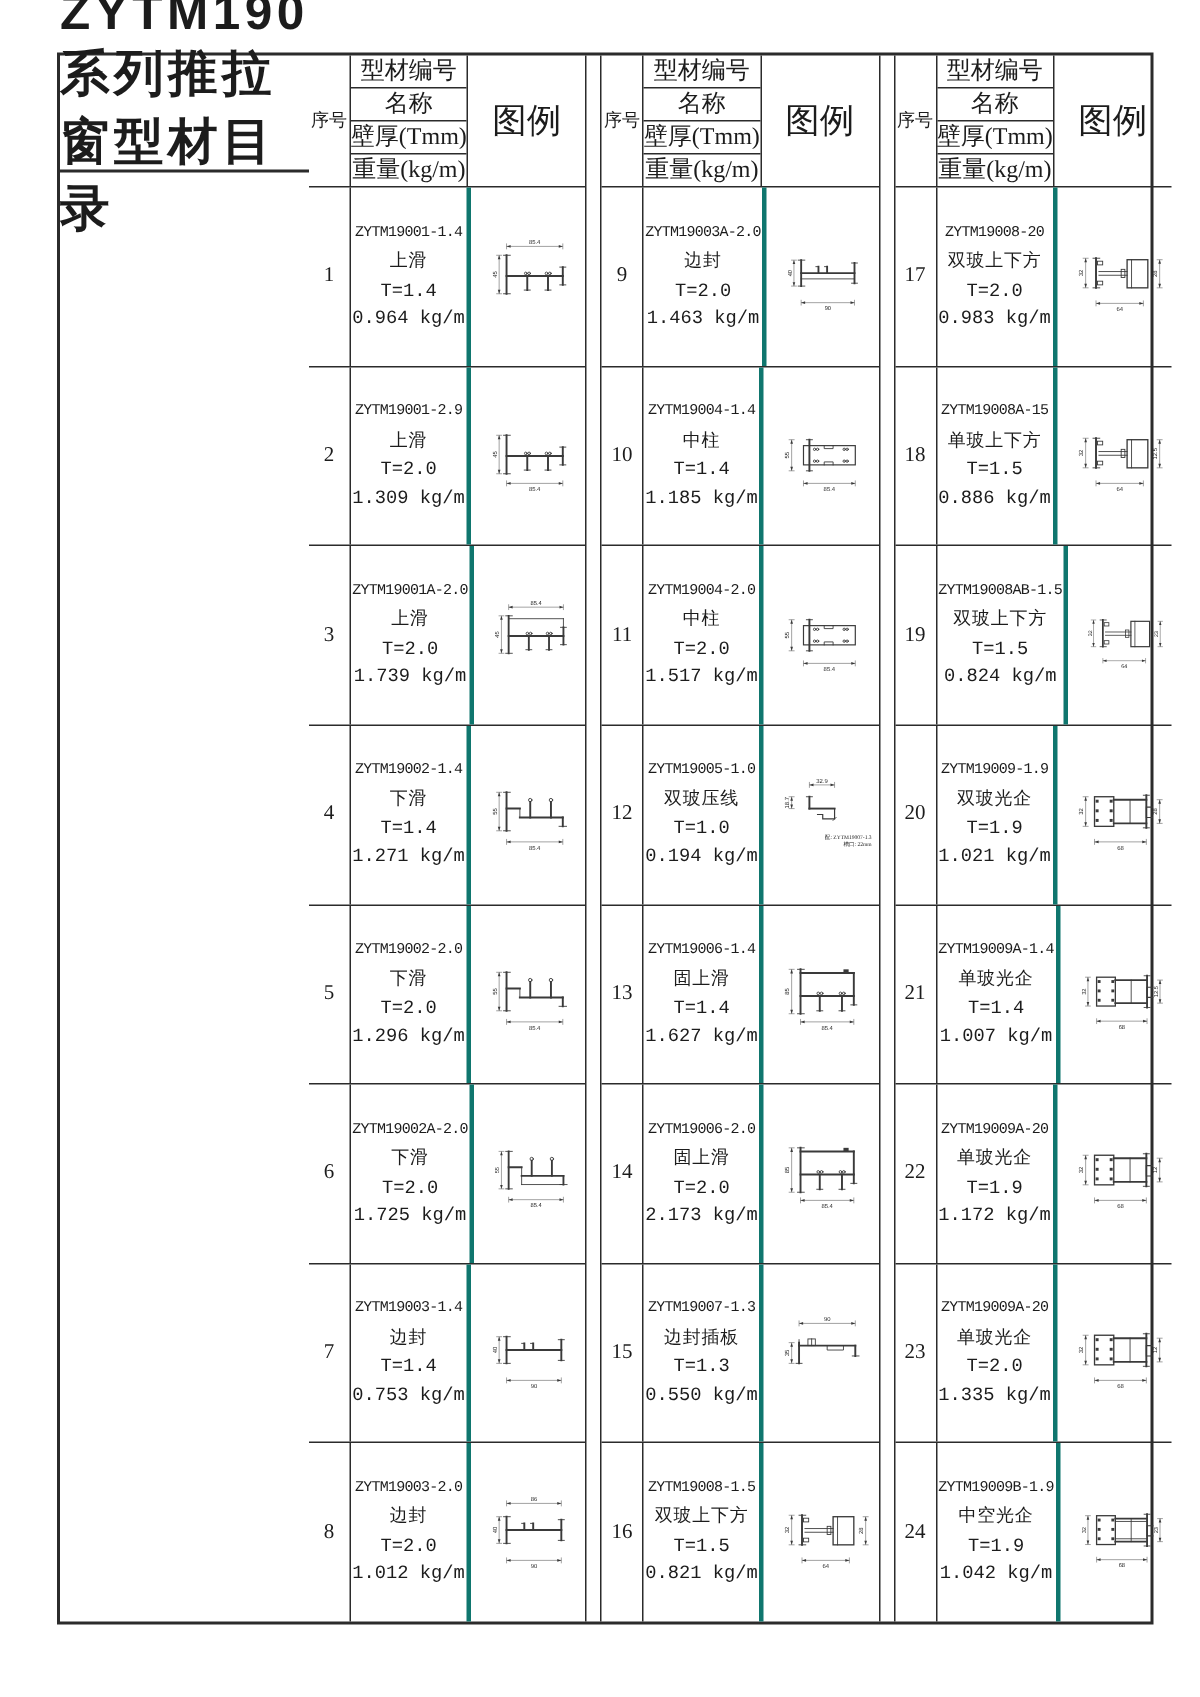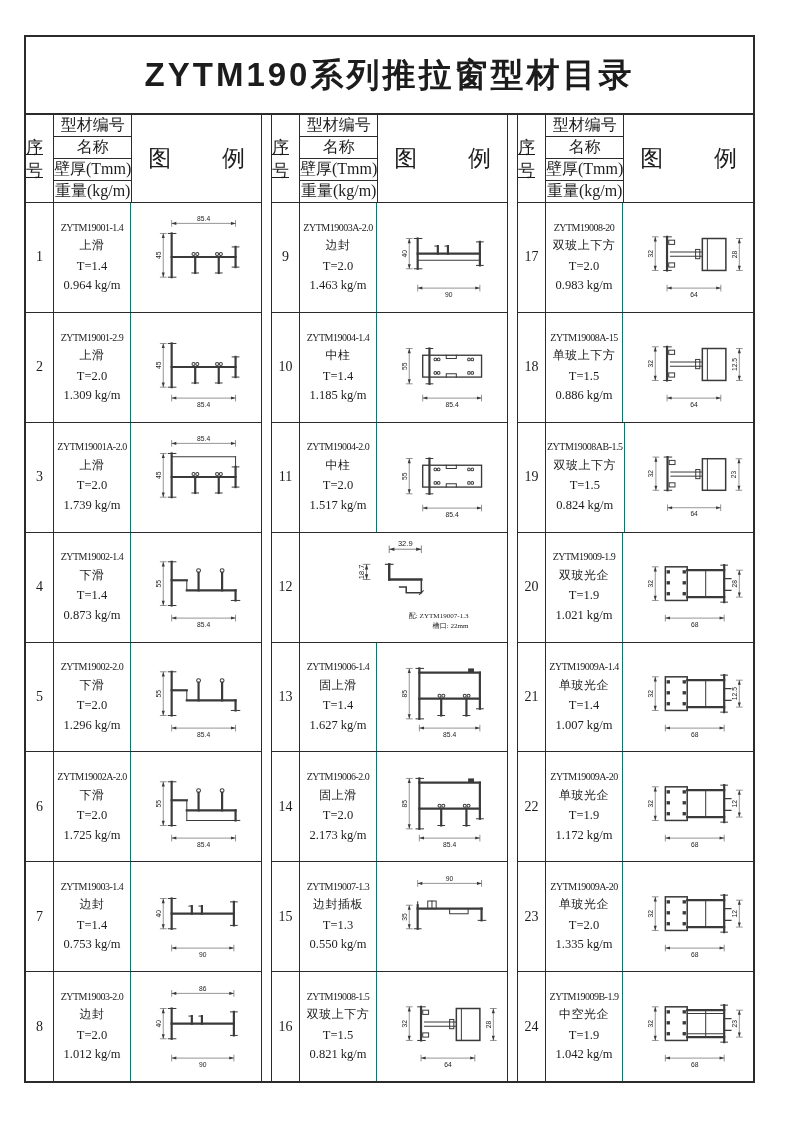--- a/index.html
+++ b/index.html
@@ -1,51 +1,51 @@
 <!DOCTYPE html>
 <html><head>
 <meta charset="utf-8">
 <style>
   html,body{margin:0;padding:0;}
   body{
     width:800px;height:1131px;position:relative;background:#ffffff;
     font-family:"Liberation Sans",sans-serif;color:#1c1c1c;overflow:hidden;
   }
   .frame{
-    position:absolute;left:24px;top:35px;width:731px;height:1048px;
-    border:2px solid #2b2b2b;box-sizing:border-box;display:flex;flex-direction:column;background:#fff;
+    position:absolute;left:38px;top:35px;width:731px;height:1048px;
+    border:2px solid #2b2b2b;box-sizing:border-box;display:flex;flex-direction:row;background:#fff;
   }
   .title-row{
     height:76px;flex:0 0 76px;border-bottom:2px solid #2b2b2b;
     display:flex;align-items:center;justify-content:center;
     font-size:33px;font-weight:bold;letter-spacing:3px;
     font-family:"Liberation Sans",sans-serif;
   }
   .tbody{flex:1;display:flex;min-height:0;}
   .group{flex:1;display:flex;flex-direction:column;border-left:1.5px solid #2b2b2b;border-right:1.5px solid #2b2b2b;min-width:0;}
   .group.first{border-left:none;}
   .group.last{border-right:none;}
   .gap{flex:0 0 9px;}
   .ghead{flex:0 0 78px;display:flex;border-bottom:1px solid #2b2b2b;}
   .seqw{flex:0 0 27px;border-right:1px solid #2b2b2b;display:flex;align-items:center;justify-content:center;}
   .infow{flex:0 0 77px;border-right:1px solid #2b2b2b;display:flex;flex-direction:column;}
   .legw{flex:1;display:flex;align-items:center;justify-content:space-between;padding:0 16px;min-width:0;}
-  .hseq{font-size:17px;font-family:"Liberation Serif",serif;text-decoration:underline;}
+  .hseq{font-size:12px;font-family:"Liberation Serif",serif;}
   .hcell{flex:1;display:flex;align-items:center;justify-content:center;border-bottom:1px solid #2b2b2b;
          font-size:16px;font-family:"Liberation Serif",serif;white-space:nowrap;}
   .hcell:last-child{border-bottom:none;}
   .legch{font-size:23px;font-family:"Liberation Serif",serif;}
   .rows{flex:1;display:flex;flex-direction:column;min-height:0;}
   .row{flex:1;display:flex;border-bottom:1px solid #2b2b2b;min-height:0;}
   .row:last-child{border-bottom:none;}
   .seqc{flex:0 0 27px;border-right:1px solid #2b2b2b;display:flex;align-items:center;justify-content:center;
         font-size:14px;font-family:"Liberation Serif",serif;}
-  .infoc{flex:0 0 77px;border-right:1px solid #0f766e;display:flex;flex-direction:column;
+  .infoc{flex:0 0 77px;border-right:3px solid #0f766e;display:flex;flex-direction:column;
          align-items:center;justify-content:center;gap:4.5px;text-align:center;
-         font-family:Liberation Serif, serif;padding:2px 1px;box-sizing:border-box;}
+         font-family:Liberation Mono, monospace;padding:2px 1px;box-sizing:border-box;}
   .f-id{font-size:10px;letter-spacing:-0.5px;white-space:nowrap;}
   .f-nm{font-size:12px;letter-spacing:0.5px;}
   .f-tk{font-size:12.5px;}
   .f-wt{font-size:12.5px;white-space:nowrap;}
   .diagc{flex:1;display:flex;align-items:center;justify-content:center;min-width:0;overflow:hidden;}
   .diagc svg{width:97%;height:102px;display:block;}
   
   .p1{stroke:#3a3a3a;stroke-width:1.2;fill:none;stroke-linecap:square;}
   .p2{stroke:#3a3a3a;stroke-width:2.6;fill:none;stroke-linecap:square;}
   .pf{fill:#3a3a3a;stroke:none;}
@@ -197,21 +197,21 @@
                 <text class="dtx" x="33" y="52" text-anchor="middle" transform="rotate(-90 33 52)">45</text>
               </svg>
             </div>
   </div>
           <div class="row">
     <div class="seqc">4</div>
     <div class="infoc">
       <div class="f-id">ZYTM19002-1.4</div>
       <div class="f-nm">下滑</div>
       <div class="f-tk">T=1.4</div>
-      <div class="f-wt">0.873 kg/m</div>
+      <div class="f-wt">1.271 kg/m</div>
     </div>
     <div class="diagc">
               <svg viewBox="0 0 150 108" xmlns="http://www.w3.org/2000/svg">
                 <line class="p2" x1="46" y1="24" x2="46" y2="76"></line>
                 <line class="p1" x1="42" y1="24" x2="51" y2="24"></line>
                 <line class="p1" x1="42" y1="76" x2="51" y2="76"></line>
                 <line class="p2" x1="46" y1="46" x2="64" y2="46"></line>
                 <line class="p1" x1="64" y1="46" x2="64" y2="58"></line>
                 <line class="p2" x1="64" y1="58" x2="122" y2="58"></line>
                 <line class="p2" x1="122" y1="58" x2="122" y2="70"></line>
@@ -519,20 +519,26 @@
                 <line class="dln" x1="32" y1="74" x2="40" y2="74"></line>
                 <line class="dln" x1="36" y1="32" x2="36" y2="74"></line>
                 <polygon class="pf" points="36,32 34.2,37.5 37.8,37.5"></polygon>
                 <polygon class="pf" points="36,74 34.2,68.5 37.8,68.5"></polygon>
                 <text class="dtx" x="33" y="53" text-anchor="middle" transform="rotate(-90 33 53)">55</text>
               </svg>
             </div>
   </div>
           <div class="row">
     <div class="seqc">12</div>
+    <div class="infoc">
+      <div class="f-id">ZYTM19005-1.0</div>
+      <div class="f-nm">双玻压线</div>
+      <div class="f-tk">T=1.0</div>
+      <div class="f-wt">0.194 kg/m</div>
+    </div>
     <div class="diagc">
               <svg viewBox="0 0 150 108" xmlns="http://www.w3.org/2000/svg">
                 <line class="p2" x1="60" y1="30" x2="60" y2="46"></line>
                 <line class="p1" x1="56" y1="30" x2="64" y2="30"></line>
                 <line class="p2" x1="60" y1="46" x2="94" y2="46"></line>
                 <path class="p1" d="M94,46 L94,60 L78,60 L78,54 L71,54" style="stroke-width:1.6"></path>
                 <line class="p1" x1="92" y1="62" x2="96" y2="58"></line>
                 <line class="dln" x1="60" y1="10" x2="60" y2="18"></line>
                 <line class="dln" x1="94" y1="10" x2="94" y2="18"></line>
                 <line class="dln" x1="60" y1="14" x2="94" y2="14"></line>

